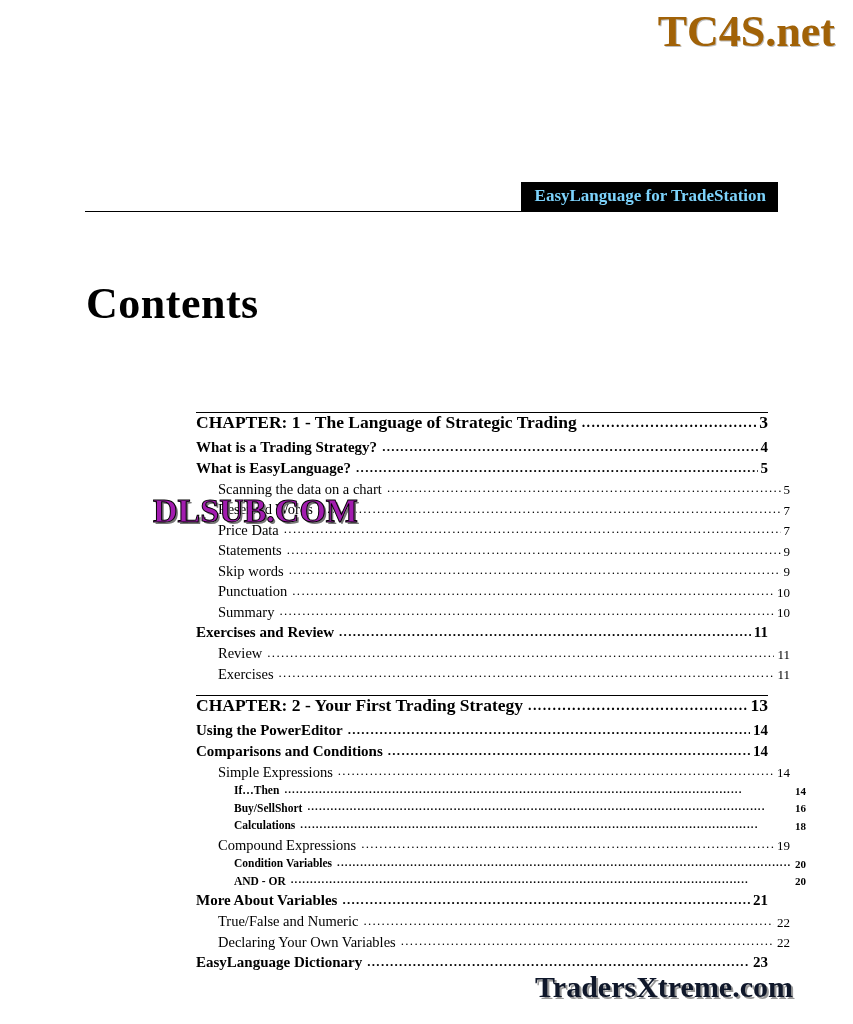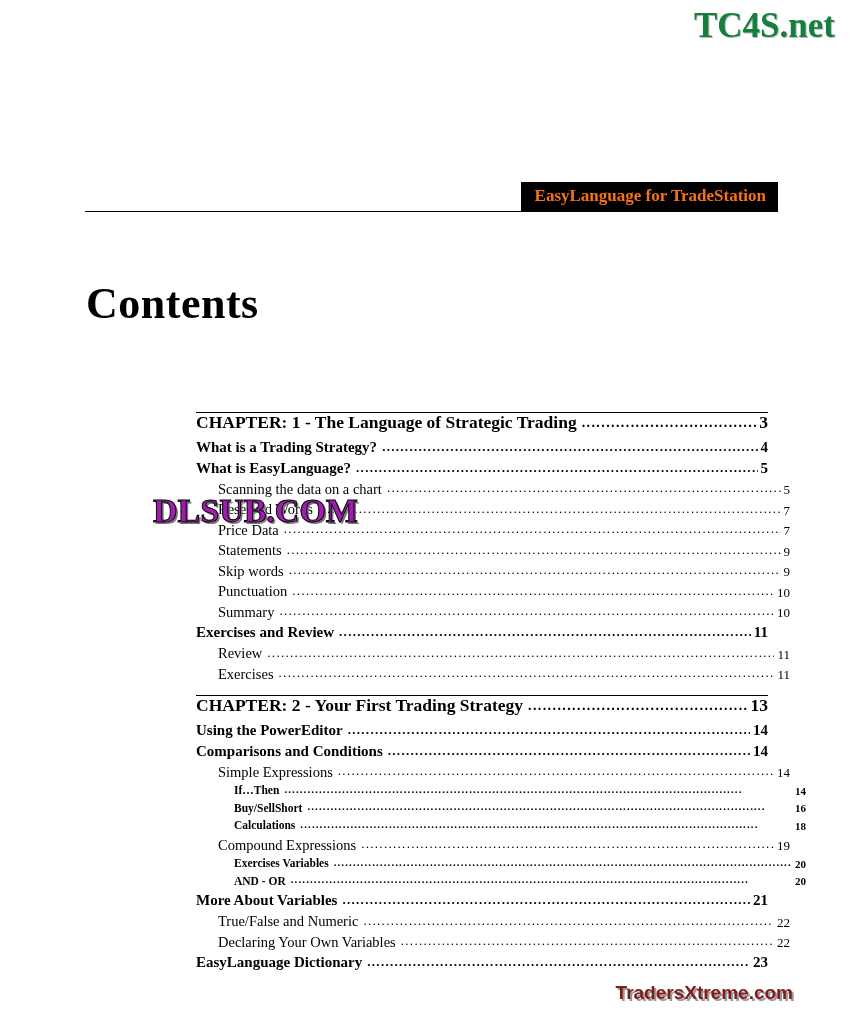--- a/index.html
+++ b/index.html
@@ -16,22 +16,22 @@
     overflow: hidden;
   }
 
   
   .wm-top {
     position: absolute;
     top: 6px;
     right: 18px;
     font-family: "Liberation Serif", serif;
     font-weight: bold;
-    font-size: 35px;
-    color: #15803d;
+    font-size: 44px;
+    color: #a16207;
     letter-spacing: 0px;
     text-shadow: 1px 1px 0 #bdbdbd;
   }
 
   
   .header-band {
     position: absolute;
     top: 182px;
     left: 85px;
     right: 75px;
@@ -42,21 +42,21 @@
     left: 0;
     right: 0;
     bottom: 0;
     border-bottom: 1.5px solid #000;
   }
   .header-box {
     position: absolute;
     right: 0;
     bottom: 1px;
     background: #000000;
-    color: #f97316;
+    color: #7dd3fc;
     font-family: "Liberation Serif", serif;
     font-weight: bold;
     font-size: 17px;
     padding: 4px 12px 5px 14px;
     white-space: nowrap;
   }
 
   
   .page-title {
     position: absolute;
@@ -167,24 +167,24 @@
     -webkit-text-stroke: 1px #000;
     text-shadow: 2px 2px 0 #777;
     white-space: nowrap;
   }
 
   
   .wm-bottom {
     position: absolute;
     bottom: 20px;
     right: 60px;
-    font-family: Liberation Sans, sans-serif;
-    font-weight: bold;
-    font-size: 19px;
-    color: #7f1d1d;
+    font-family: Liberation Serif, serif;
+    font-weight: bold;
+    font-size: 30px;
+    color: #0f172a;
     text-shadow: 2px 2px 0 #999;
     white-space: nowrap;
   }
 </style>
 </head>
 <body>
 
 <div class="wm-top">TC4S.net</div>
 
 <div class="header-band">
@@ -294,21 +294,21 @@
       <span class="toc-text">Calculations</span>
       <span class="toc-dots">.......................................................................................................................</span>
       <span class="toc-page">18</span>
     </div>
     <div class="toc-row lvl-2">
       <span class="toc-text">Compound Expressions</span>
       <span class="toc-dots">.......................................................................................................................</span>
       <span class="toc-page">19</span>
     </div>
     <div class="toc-row lvl-3">
-      <span class="toc-text">Exercises Variables</span>
+      <span class="toc-text">Condition Variables</span>
       <span class="toc-dots">.......................................................................................................................</span>
       <span class="toc-page">20</span>
     </div>
     <div class="toc-row lvl-3">
       <span class="toc-text">AND - OR</span>
       <span class="toc-dots">.......................................................................................................................</span>
       <span class="toc-page">20</span>
     </div>
     <div class="toc-row lvl-1">
       <span class="toc-text">More About Variables</span>

